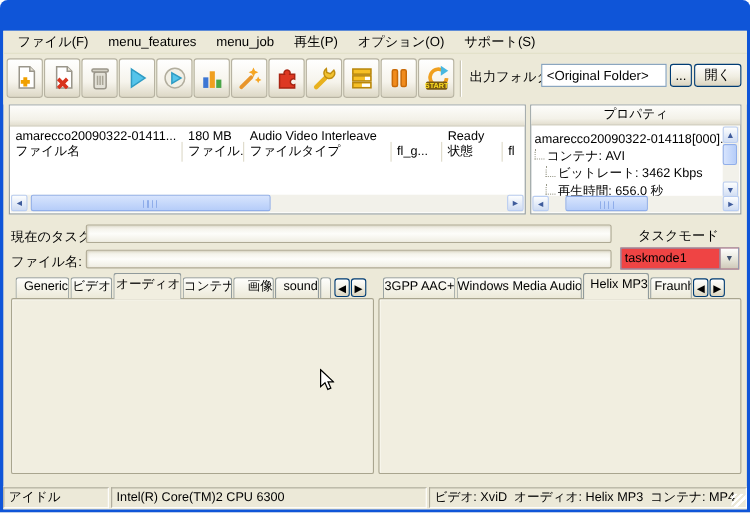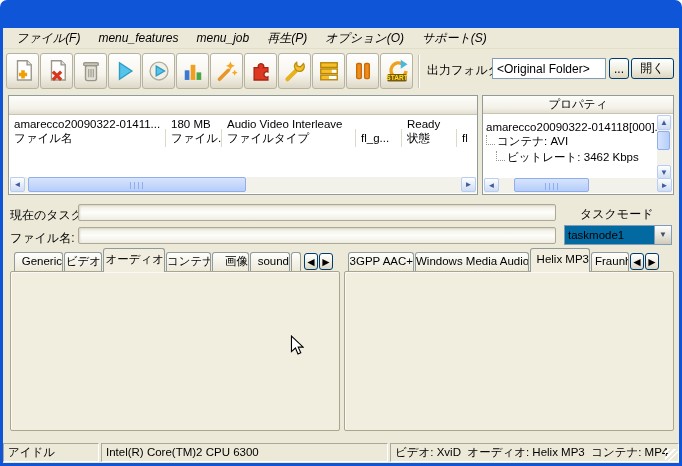--- a/index.html
+++ b/index.html
@@ -19,21 +19,21 @@
     text-shadow:1px 1px 1px #0a2e7a; white-space:nowrap; }
   .tb-btn { position:absolute; top:4px; width:21px; height:21px; border:1px solid #fff; border-radius:3px;
     color:#fff; font-weight:bold; text-align:center; line-height:19px; font-size:12px;
     background:linear-gradient(180deg,#6ba1f5 0%,#2e68d9 45%,#1c50bd 100%); }
   .tb-btn.close { background:linear-gradient(180deg,#f0926f 0%,#dd4f27 45%,#c13a16 100%); }
   .tb-min-glyph { position:absolute; left:4px; bottom:4px; width:8px; height:3px; background:#fff; }
   .tb-max-glyph { position:absolute; left:4px; top:5px; width:11px; height:9px; border:2px solid #fff; border-top-width:3px; }
 
   
   .menubar { position:absolute; left:3px; top:28px; width:676px; height:21px; background:#ece9d8;
-    display:flex; align-items:center; padding-left:4px; border-bottom:1px solid #e2dfc8;font-style:italic; }
+    display:flex; align-items:center; padding-left:4px; border-bottom:1px solid #e2dfc8; }
   .menu-item { padding:2px 9px; font-size:12px; white-space:nowrap; }
 
   
   .toolbar { position:absolute; left:3px; top:49px; width:676px; height:46px; background:#ece9d8; }
   .tbtn { position:absolute; top:4px; width:33px; height:36px; border:1px solid #b7b3a2; border-radius:3px;
     background:linear-gradient(180deg,#ffffff 0%,#f6f4ec 60%,#ddd8c6 100%);
     display:flex; align-items:center; justify-content:center; }
   .tool-sep { position:absolute; top:6px; width:2px; height:33px;
     border-left:1px solid #c6c2b0; border-right:1px solid #fff; }
   .out-label { position:absolute; top:13px; white-space:nowrap; }
@@ -69,21 +69,21 @@
     border-bottom:1px solid #c9c5b2; }
   .tree-row { position:absolute; left:3px; font-size:11.5px; white-space:nowrap; display:flex; align-items:flex-end; height:16px; }
   .tree-elbow { width:9px; height:10px; border-left:1px dotted #9a9a8a; border-bottom:1px dotted #9a9a8a; margin:0 2px 4px 0; }
 
   
   .tlabel { position:absolute; white-space:nowrap; font-size:12px; }
   .pbar { position:absolute; height:17px; border:1px solid #aea994; border-radius:2px;
     background:linear-gradient(180deg,#efede2 0%,#fdfdfa 50%,#efede2 100%); box-shadow:inset 1px 1px 2px #d8d4c4; }
 
   
-  .combo { position:absolute; height:20px; border:1px solid #7f9db9; background:#0369a1; display:flex; }
+  .combo { position:absolute; height:20px; border:1px solid #7f9db9; background:#ef4444; display:flex; }
   .combo-text { flex:1; font-size:11.5px; line-height:18px; padding:0 3px; white-space:nowrap; overflow:hidden; }
   .combo-text.hl { background:#316ac5; color:#fff; }
   .combo-text.dis { color:#9d9a8b; }
   .combo-arrow { width:17px; border-left:1px solid #7f9db9; background:linear-gradient(180deg,#fefefe 0%,#e4e2d6 60%,#cfcaba 100%);
     color:#40516d; font-size:8px; text-align:center; line-height:18px; }
   .combo.dis { background:#fbfaf4; }
   .combo.dis .combo-arrow { color:#a9a695; }
 
   
   .tab { position:absolute; top:252px; height:19px; border:1px solid #919b9c; border-bottom:none;
@@ -254,20 +254,24 @@
       <span>amarecco20090322-014118[000]..</span>
     </div>
     <div class="tree-row" style="top:37px;">
       <span class="tree-elbow"></span>
       <span>コンテナ: AVI</span>
     </div>
     <div class="tree-row" style="top:53px; left:13px;">
       <span class="tree-elbow"></span>
       <span>ビットレート: 3462 Kbps</span>
     </div>
+    <div class="tree-row" style="top:69px; left:13px;">
+      <span class="tree-elbow"></span>
+      <span>再生時間: 656.0 秒</span>
+    </div>
     <div class="vscroll" style="right:1px; height:65px;">
       <div class="sb-btn" style="left:0;top:0;width:14px;">▲</div>
       <div class="sb-thumb vert" style="left:0; top:16px; width:13px; height:19px;"></div>
       <div class="sb-btn" style="left:0;bottom:0;width:14px;">▼</div>
     </div>
     <div class="hscroll" style="height:15px;">
       <div class="sb-btn" style="left:0;top:0;height:14px;">◄</div>
       <div class="sb-thumb h" style="left:30px; top:0; width:75px; height:14px;"></div>
       <div class="sb-btn" style="right:0;top:0;height:14px;">►</div>
     </div>

